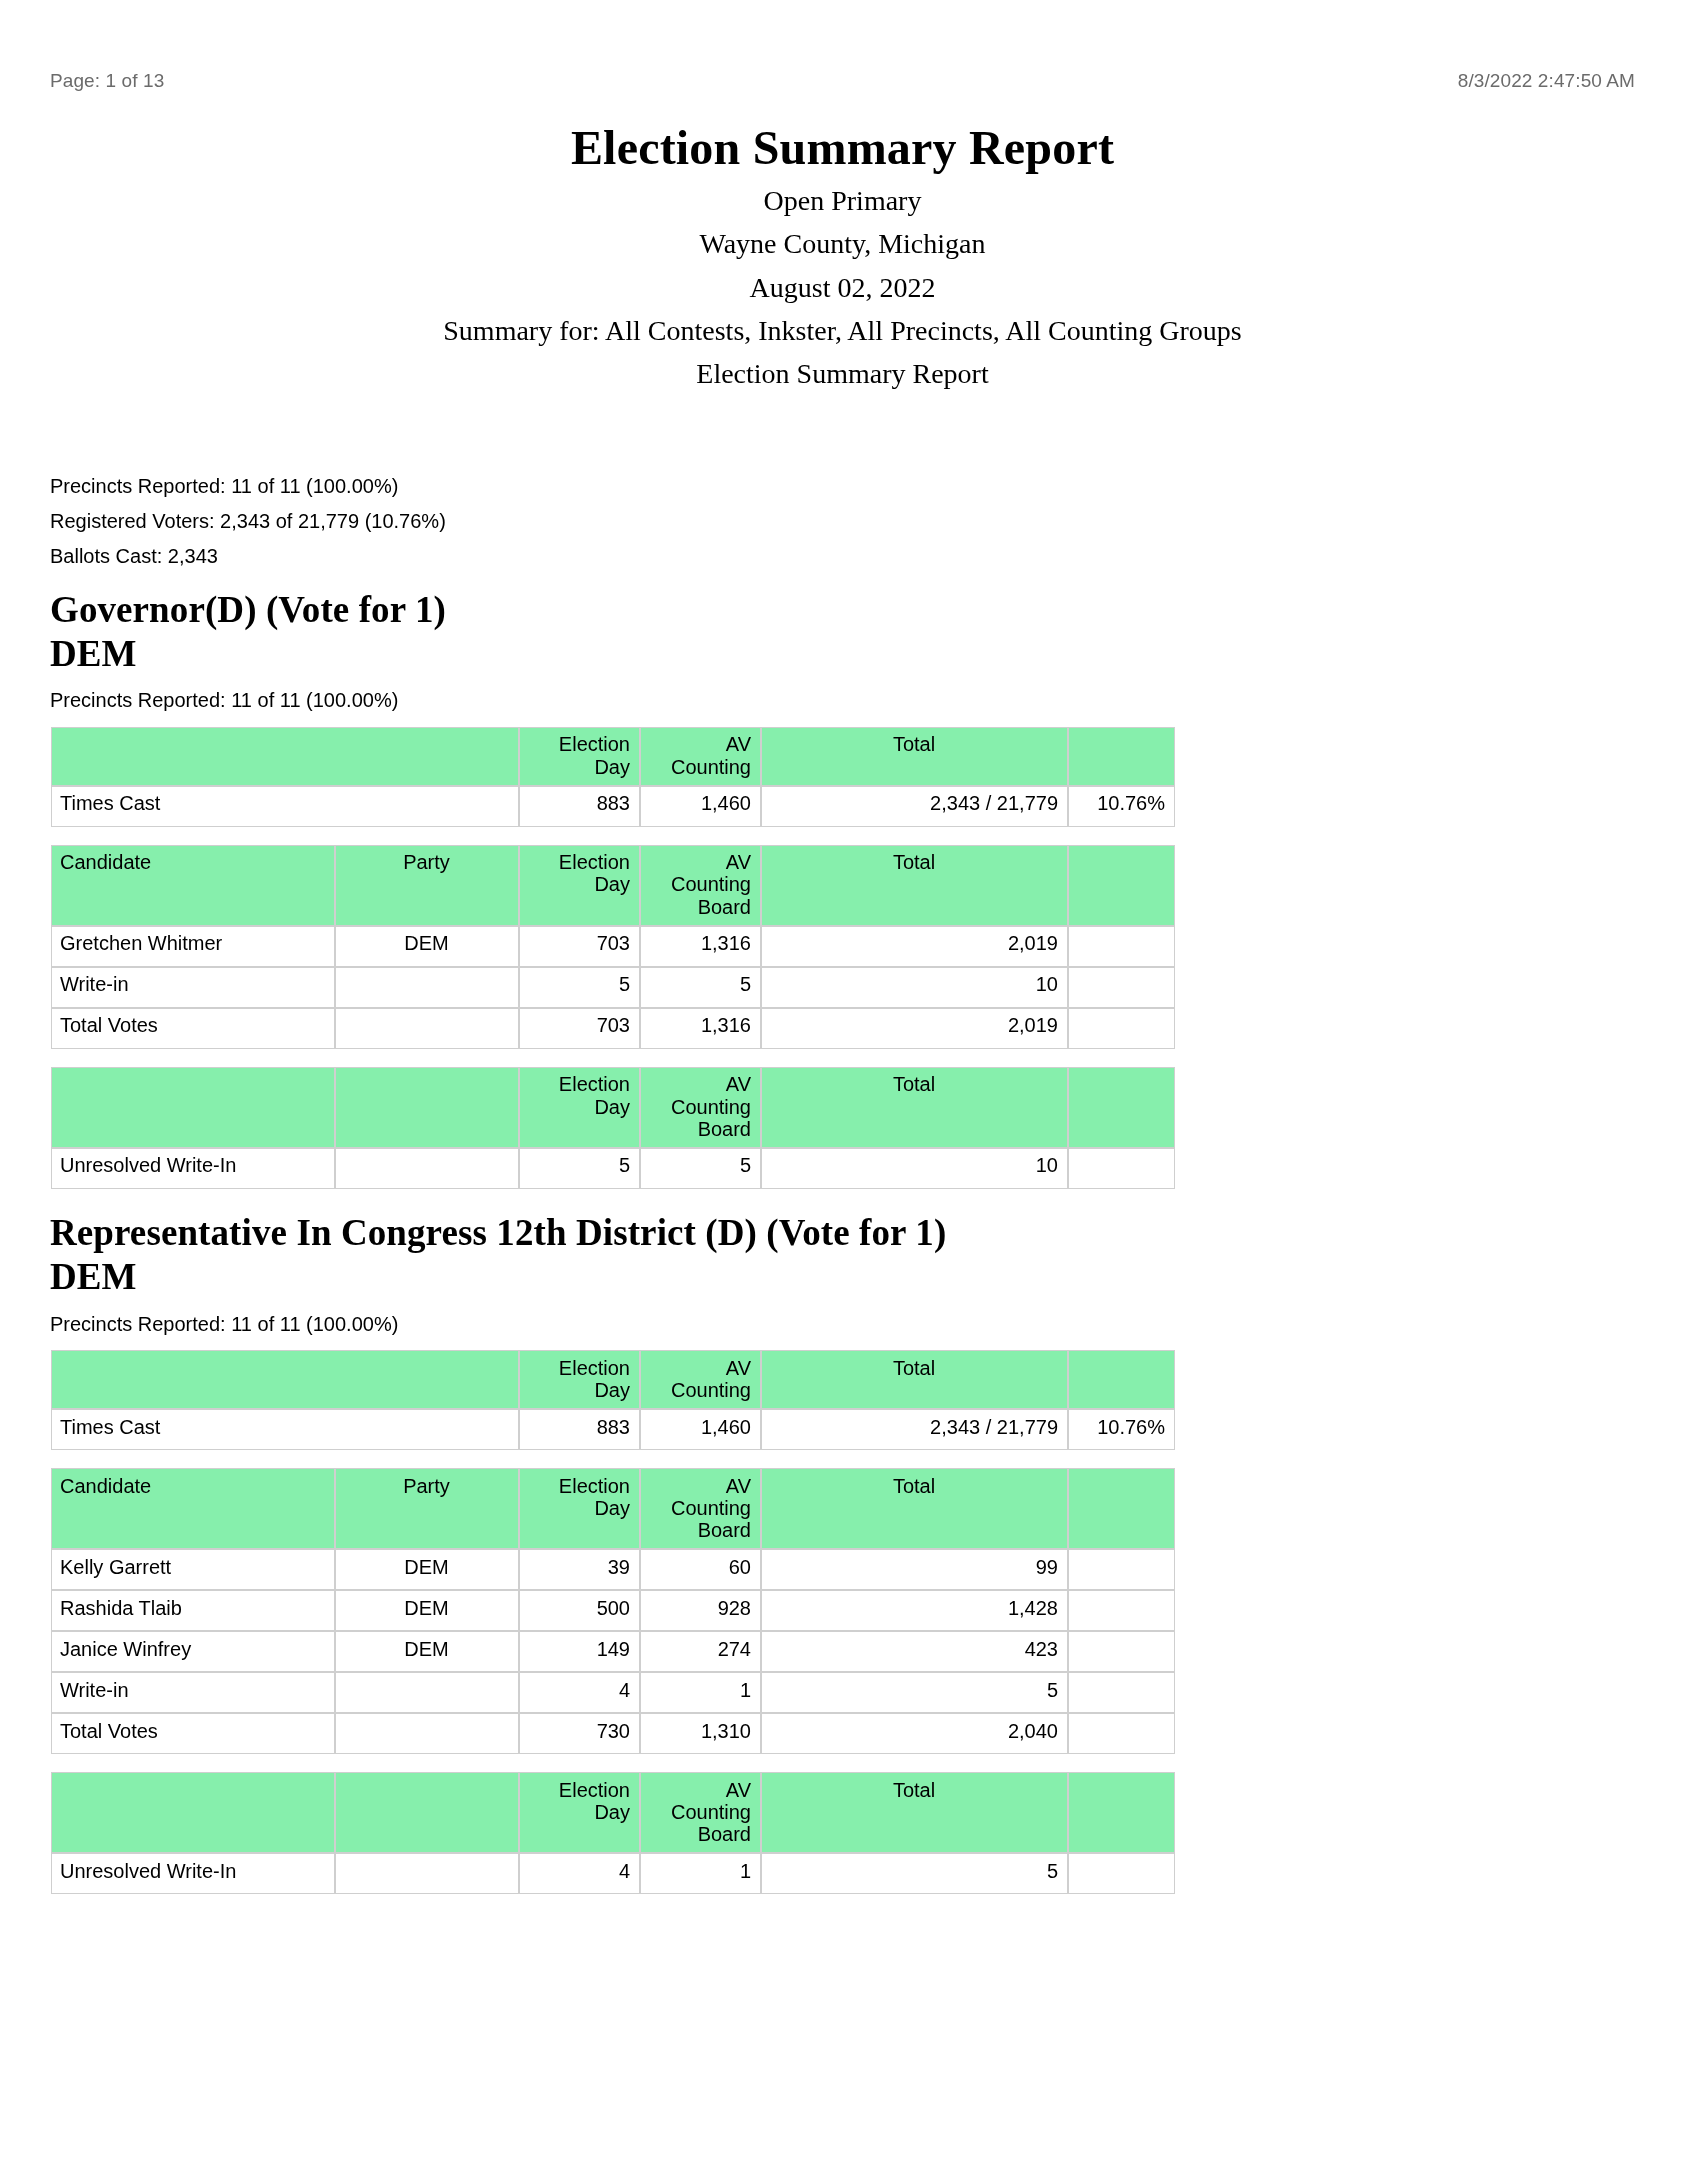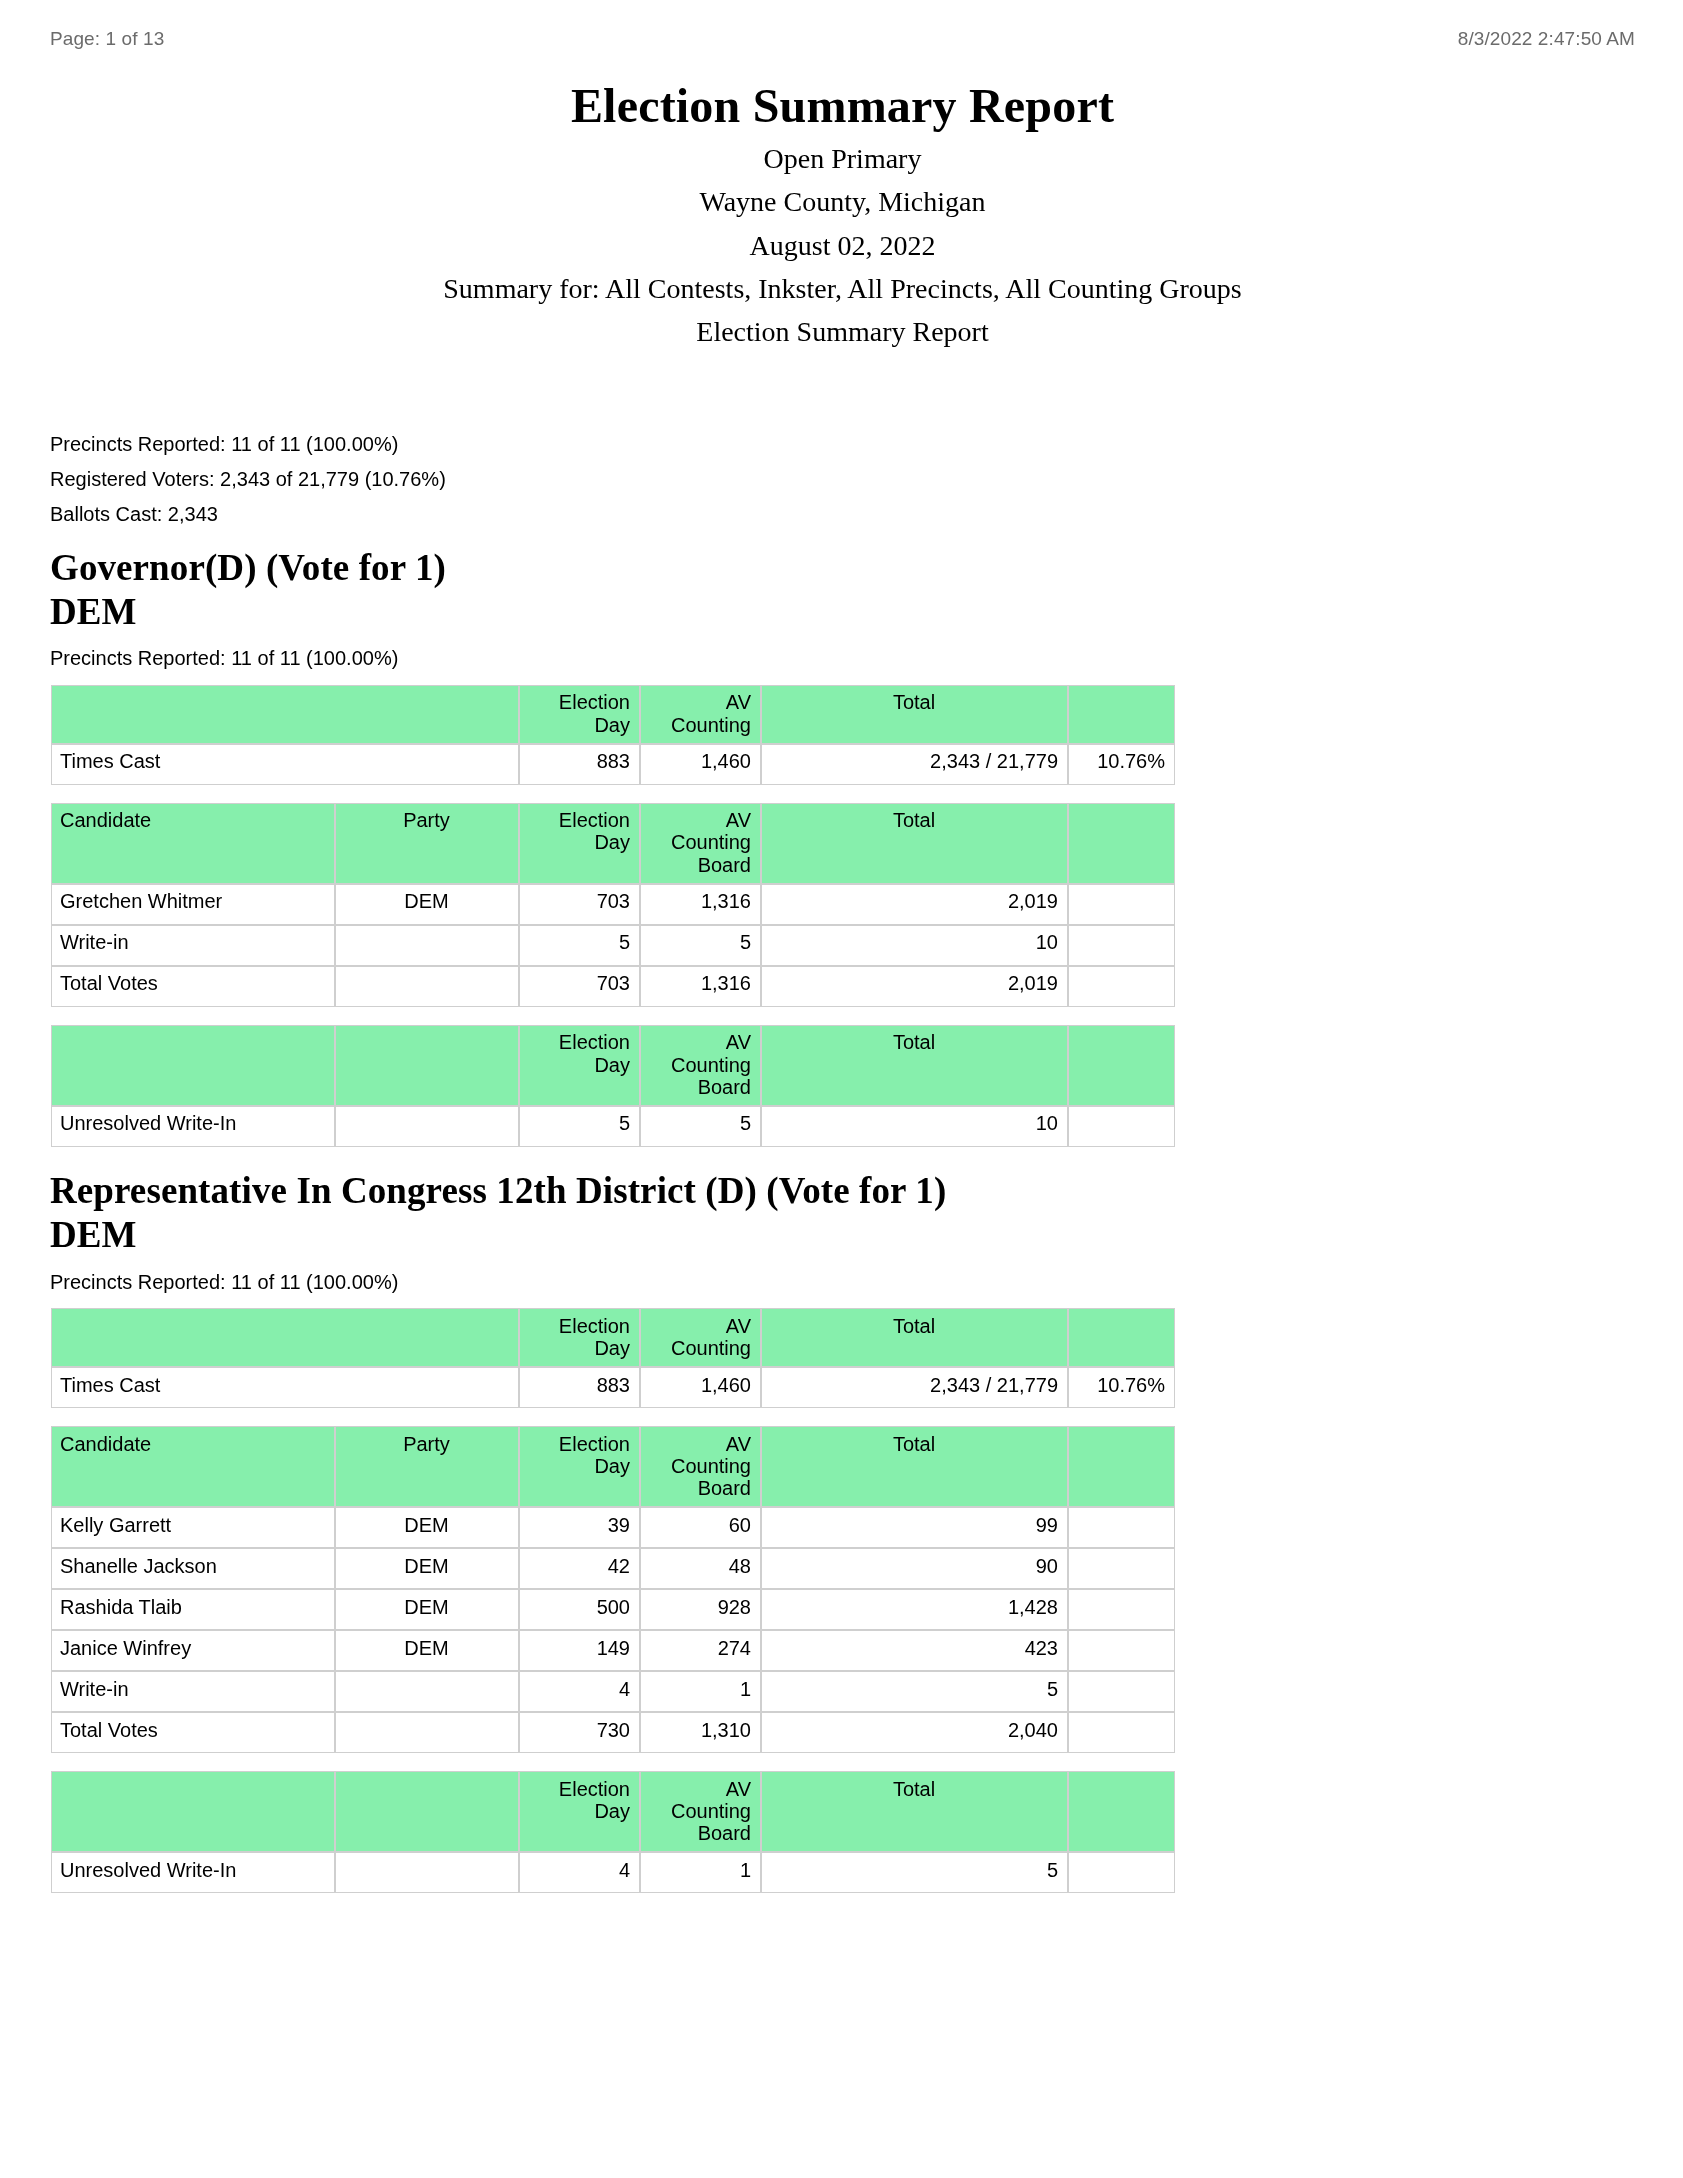--- a/index.html
+++ b/index.html
@@ -9,21 +9,21 @@
   }
   body {
     width: 1683px; height: 2178px;
     font-family: "Liberation Sans", sans-serif;
     color: #000000;
     position: relative;
     overflow: hidden;
   }
   .page {
     width: 1683px; height: 2104px;
-    padding: 28px 48px 0 50px;
+    padding: 70px 48px 0 50px;
     position: relative;
   }
 
   
   .runhead {
     display: flex;
     justify-content: space-between;
     align-items: flex-start;
     font-size: 19px;
     color: #6b6b6b;
@@ -319,28 +319,20 @@
       <tbody>
             <tr>
               <td class="al">Kelly Garrett</td>
               <td class="ac">DEM</td>
               <td class="ar">39</td>
               <td class="ar">60</td>
               <td class="ar">99</td>
               <td class="ar"></td>
             </tr>
             <tr>
-              <td class="al">Shanelle Jackson</td>
-              <td class="ac">DEM</td>
-              <td class="ar">42</td>
-              <td class="ar">48</td>
-              <td class="ar">90</td>
-              <td class="ar"></td>
-            </tr>
-            <tr>
               <td class="al">Rashida Tlaib</td>
               <td class="ac">DEM</td>
               <td class="ar">500</td>
               <td class="ar">928</td>
               <td class="ar">1,428</td>
               <td class="ar"></td>
             </tr>
             <tr>
               <td class="al">Janice Winfrey</td>
               <td class="ac">DEM</td>

